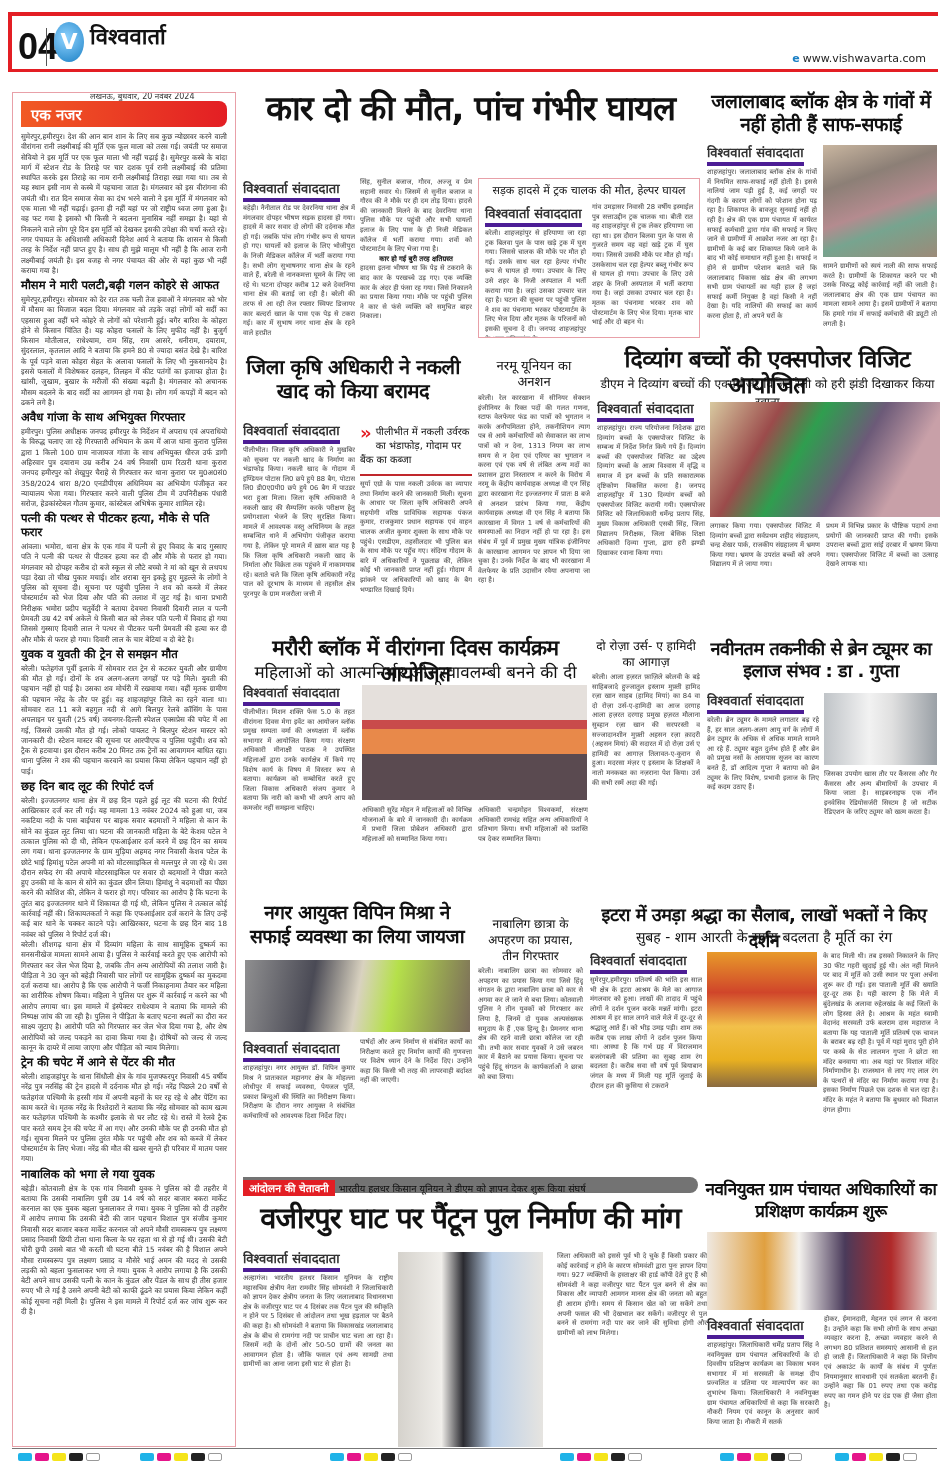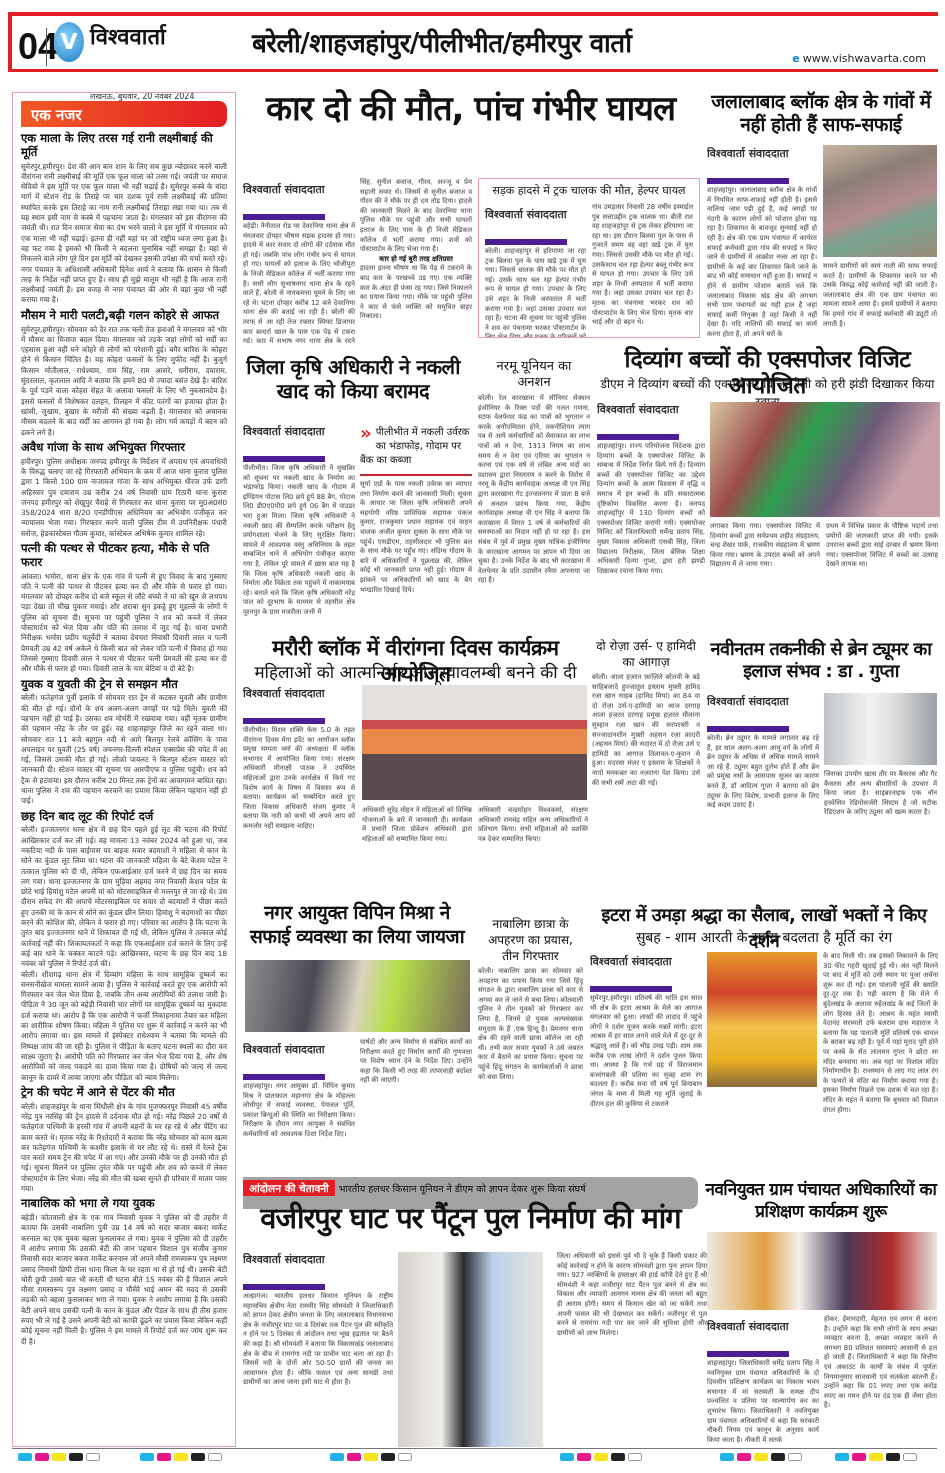--- a/index.html
+++ b/index.html
@@ -19,64 +19,62 @@
   .ek-najar { background: linear-gradient(90deg, #f15a24, #e31e24); color: #fff; font-size: 15px; font-weight: 700; padding: 3px 10px; border-radius: 0 8px 8px 0; margin: 2px 0 5px; }
   .brief-h { font-size: 11.5px; font-weight: 700; color: #111; margin: 3px 0 2px; line-height: 1.2; }
   .brief-p { font-size: 7.2px; line-height: 10.3px; color: #333; text-align: justify; }
 
   .mid { position: absolute; left: 243px; width: 455px; }
   .right { position: absolute; left: 705px; width: 232px; }
   .headline-xl { font-size: 34px; font-weight: 700; text-align: center; line-height: 40px; color: #111; letter-spacing: -1px; }
   .headline-l { font-size: 22px; font-weight: 700; text-align: center; line-height: 26px; color: #111; letter-spacing: -0.5px; }
   .headline-s { font-size: 13px; text-align: center; color: #111; line-height: 16px; }
   .sub { font-size: 14px; text-align: center; color: #111; line-height: 18px; }
-  .byline { font-size: 11px; font-weight: 700; color: #333; border-bottom: 6px solid #4c1d95; padding-bottom: 18px; margin-bottom: 2px; display: inline-block; }
+  .byline { font-size: 13px; font-weight: 700; color: #333; border-bottom: 4px solid #4c1d95; padding-bottom: 1px; margin-bottom: 2px; display: inline-block; }
   .body { font-size: 6.8px; line-height: 9.6px; color: #444; text-align: justify; }
   .col { position: absolute; }
   .boxed { position: absolute; border: 1.5px solid #e8a0a8; padding: 4px 6px; }
   .photo { position: absolute; background: linear-gradient(135deg, #8a7a6a, #c8b8a0 40%, #6a6a70 70%, #a09080); }
   .photo.garbage { background: linear-gradient(160deg, #c9b6a0, #8c7f76 30%, #b48b8f 55%, #77a48f 70%, #9c8a78); }
   .photo.rally { background: linear-gradient(120deg, #d8c9a0, #9b4b4b 25%, #2f9e4f 40%, #6c5a78 60%, #c8a0a8 80%); }
   .photo.meeting { background: linear-gradient(180deg, #e5e0dc 0 30%, #c94b4b 30% 38%, #e8894a 38% 60%, #5a4a50 60%); }
   .photo.doctor { background: linear-gradient(90deg, #c0c4c8, #f2f2f2 40%, #e0e0e0 60%, #9aa0a6); }
   .photo.street { background: linear-gradient(100deg, #8f8f90, #4a4a55 30%, #d9d2c0 50%, #b5e04a 65%, #7a6a5a); }
   .photo.temple { background: linear-gradient(180deg, #e89a2a, #d0452a 30%, #f2c04a 55%, #e8b020 80%, #8a6a40); }
   .photo.memo { background: linear-gradient(90deg, #d5d2cc, #f0eeea 30%, #2a2a30 45%, #bcd0e8 65%, #e6e4e0); }
   .photo.training { background: linear-gradient(90deg, #efe8e0, #e0a040 25%, #f4f2ee 40%, #4a3a5a 60%, #b02a2a 80%, #e8e6e2); }
 
   .pull { position: absolute; font-size: 10px; line-height: 14px; color: #111; }
   .pull .chev { color: #e31e24; font-weight: 700; font-size: 18px; float: left; margin-right: 4px; line-height: 16px; }
   .pull-rule { position: absolute; height: 1.5px; background: #c0282d; }
 
-  .banner { position: absolute; left: 243px; top: 1177px; width: 455px; height: 32px; background: #a3a3a3; border-radius: 0 8px 8px 0; }
+  .banner { position: absolute; left: 243px; top: 1177px; width: 455px; height: 16px; background: #737373; border-radius: 0 8px 8px 0; }
   .banner .tag { background: #e31e24; color: #fff; font-size: 10.5px; font-weight: 700; padding: 1px 6px; display: inline-block; line-height: 14px; }
   .banner .txt { font-size: 9.5px; color: #111; margin-left: 4px; }
 
   .divider-h { position: absolute; height: 1px; background: #777; }
   .regmarks { position: absolute; top: 1453px; display: flex; gap: 3px; }
   .regmarks span { width: 14px; height: 8px; border-radius: 2px; display: inline-block; }
   .regmarks .c { background: #1fb3e8; } .regmarks .m { background: #e5158a; } .regmarks .y { background: #f5e41a; } .regmarks .k { background: #222; }
   .regmarks .g { width: 14px; height: 8px; border: 1px solid #999; background: #fff; }
 </style>
 </head>
 <body>
 
 <header class="masthead">
   <div class="pgno">04</div>
   <div class="sep"></div>
   <div class="logo">V</div>
   <div class="brand">विश्ववार्ता</div>
   <div class="dateline">लखनऊ, बुधवार, 20 नवंबर 2024</div>
-  <div class="section-title">बरेली/शाहजहांपुर/पीलीभीत/हमीरपुर वार्ता</div>
   <div class="website"><span class="e">e</span><span>www.vishwavarta.com</span></div>
 </header>
 
 <aside class="left-col">
   <div class="ek-najar">एक नजर</div>
-  <h3 class="brief-h">एक माला के लिए तरस गई रानी लक्ष्मीबाई की मूर्ति</h3>
   <p class="brief-p">सुमेरपुर,हमीरपुर। देश की आन बान शान के लिए सब कुछ न्योछावर करने वाली वीरांगना रानी लक्ष्मीबाई की मूर्ति एक फूल माला को तरस गई। जयंती पर समाज सेवियो ने इस मूर्ति पर एक फूल माला भी नहीं चढ़ाई है। सुमेरपुर कस्बे के बांदा मार्ग में स्टेशन रोड के तिराहे पर चार दशक पूर्व रानी लक्ष्मीबाई की प्रतिमा स्थापित करके इस तिराहे का नाम रानी लक्ष्मीबाई तिराहा रखा गया था। तब से यह स्थान इसी नाम से कस्बे में पहचाना जाता है। मंगलवार को इस वीरांगना की जयंती थी। रात दिन समाज सेवा का दंभ भरने वालो ने इस मूर्ति में मंगलवार को एक माला भी नहीं चढ़ाई। इतना ही नहीं यहां पर जो राष्ट्रीय ध्वज लगा हुआ है। वह फट गया है इसको भी किसी ने बदलना मुनासिब नहीं समझा है। यहां से निकलने वाले लोग पूरे दिन इस मूर्ति को देखकर इसकी उपेक्षा की चर्चा करते रहे। नगर पंचायत के अधिशासी अधिकारी दिनेश आर्य ने बताया कि शासन से किसी तरह के निर्देश नहीं प्राप्त हुए है। साथ ही मुझे मालूम भी नहीं है कि आज रानी लक्ष्मीबाई जयंती है। इस वजह से नगर पंचायत की ओर से यहां कुछ भी नहीं कराया गया है।</p>
   <h3 class="brief-h">मौसम ने मारी पलटी,बढ़ी गलन कोहरे से आफत</h3>
   <p class="brief-p">सुमेरपुर,हमीरपुर। सोमवार को देर रात तक चली तेज हवाओं ने मंगलवार को भोर में मौसम का मिजाज बदल दिया। मंगलवार को तड़के जहां लोगों को सर्दी का एहसास हुआ वहीं घने कोहरे से लोगों को परेशानी हुई। बगैर बारिश के कोहरा होने से किसान चिंतित है। यह कोहरा फसलों के लिए मुफीद नहीं है। बुजुर्ग किसान मोतीलाल, राधेश्याम, राम सिंह, राम आसरे, धनीराम, दयाराम, सुंदरलाल, कृतलाल आदि ने बताया कि हमने 80 से ज्यादा बसंत देखे है। बारिश के पूर्व पड़ने वाला कोहरा सेहत के अलावा फसलों के लिए भी नुकसानदेय है। इससे फसलों में विशेषकर दलहन, तिलहन में कीट पतंगों का इजाफा होता है। खांसी, जुखाम, बुखार के मरीजों की संख्या बढ़ती है। मंगलवार को अचानक मौसम बदलने के बाद सर्दी का आगमन हो गया है। लोग गर्म कपड़ों में बदन को ढकने लगे है।</p>
   <h3 class="brief-h">अवैध गांजा के साथ अभियुक्त गिरफ्तार</h3>
   <p class="brief-p">हमीरपुर। पुलिस अधीक्षक जनपद हमीरपुर के निर्देशन में अपराध एवं अपराधियो के विरुद्ध चलाए जा रहे गिरफ्तारी अभियान के क्रम में आज थाना कुरारा पुलिस द्वारा 1 किलो 100 ग्राम नाजायज गांजा के साथ अभियुक्त धीरज उर्फ डागी अहिरवार पुत्र दयाराम उम्र करीब 24 वर्ष निवासी ग्राम रिठारी थाना कुरारा जनपद हमीरपुर को शेखुपुर चैराहे से गिरफ्तार कर थाना कुरारा पर मु0अ0सं0 358/2024 धारा 8/20 एनडीपीएस अधिनियम का अभियोग पंजीकृत कर न्यायालय भेजा गया। गिरफ्तार करने वाली पुलिस टीम में उपनिरीक्षक पंधारी सरोज, हेडकांस्टेबल गौतम कुमार, कांस्टेबल अभिषेक कुमार शामिल रहे।</p>
   <h3 class="brief-h">पत्नी की पत्थर से पीटकर हत्या, मौके से पति फरार</h3>
   <p class="brief-p">आंवला। भमोरा, थाना क्षेत्र के एक गांव में पत्नी से हुए विवाद के बाद गुस्साए पति ने पत्नी की पत्थर से पीटकर हत्या कर दी और मौके से फरार हो गया। मंगलवार को दोपहर करीब दो बजे स्कूल से लौटे बच्चो ने मां को खून से लथपथ पड़ा देखा तो चीख पुकार मचाई। शोर शराबा सुन इकट्ठे हुए मुहल्ले के लोगों ने पुलिस को सूचना दी। सूचना पर पहुंची पुलिस ने शव को कब्जे में लेकर पोस्टमार्टम को भेज दिया और पति की तलाश में जुट गई है। थाना प्रभारी निरीक्षक भमोरा प्रदीप चतुर्वेदी ने बताया देवचरा निवासी दिवारी लाल व पत्नी प्रेमवती उम्र 42 वर्ष अकेले थे किसी बात को लेकर पति पत्नी में विवाद हो गया जिससे गुस्साए दिवारी लाल ने पत्थर से पीटकर पत्नी प्रेमवती की हत्या कर दी और मौके से फरार हो गया। दिवारी लाल के चार बेटियां व दो बेटे है।</p>
   <h3 class="brief-h">युवक व युवती की ट्रेन से समझन मौत</h3>
   <p class="brief-p">बरेली। फतेहगंज पूर्वी इलाके में सोमवार रात ट्रेन से कटकर युवती और ग्रामीण की मौत हो गई। दोनों के शव अलग-अलग जगहों पर पड़े मिले। युवती की पहचान नहीं हो पाई है। उसका शव मोर्चरी में रखवाया गया। वहीं मृतक ग्रामीण की पहचान नरेंद्र के तौर पर हुई। वह शाहजहांपुर जिले का रहने वाला था। सोमवार रात 11 बजे बहगुल नदी से आगे बिलपुर रेलवे क्रॉसिंग के पास अपलाइन पर युवती (25 वर्ष) जयनगर-दिल्ली स्पेशल एक्सप्रेस की चपेट में आ गई, जिससे उसकी मौत हो गई। लोको पायलट ने बिलपुर स्टेशन मास्टर को जानकारी दी। स्टेशन मास्टर की सूचना पर आरपीएफ व पुलिस पहुंची। शव को ट्रैक से हटवाया। इस दौरान करीब 20 मिनट तक ट्रेनों का आवागमन बाधित रहा। थाना पुलिस ने शव की पहचान करवाने का प्रयास किया लेकिन पहचान नहीं हो पाई।</p>
   <h3 class="brief-h">छह दिन बाद लूट की रिपोर्ट दर्ज</h3>

